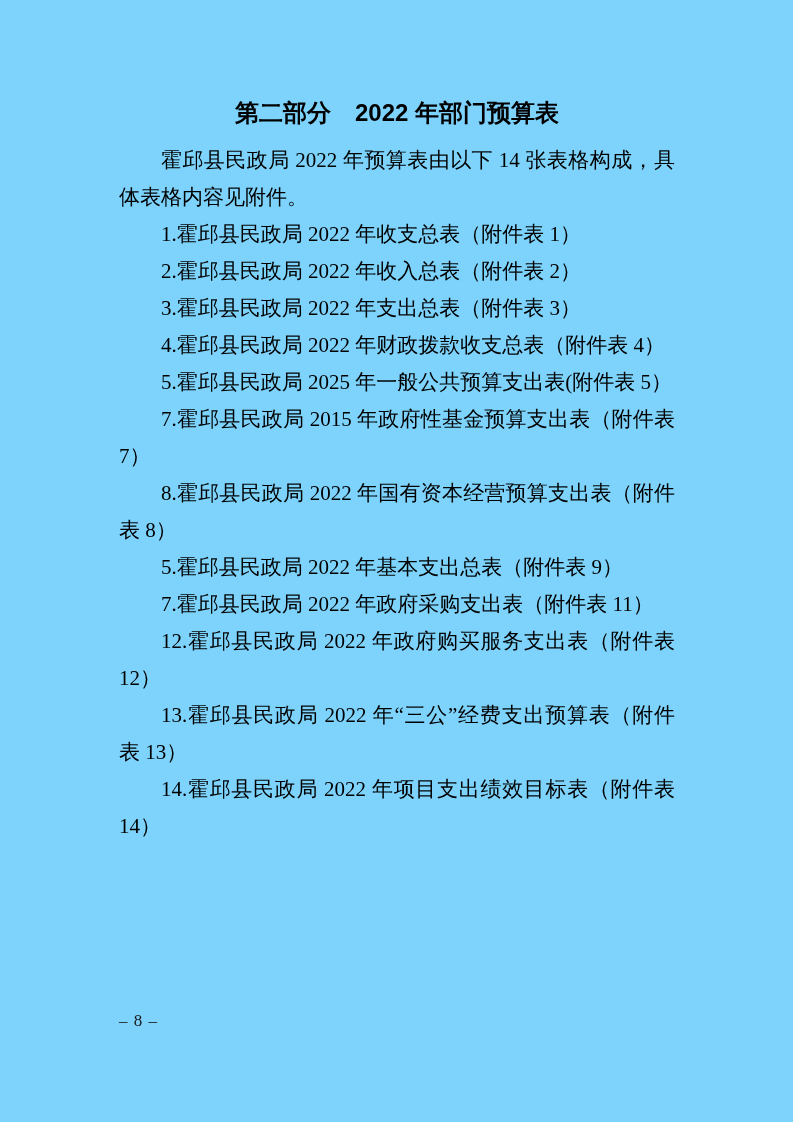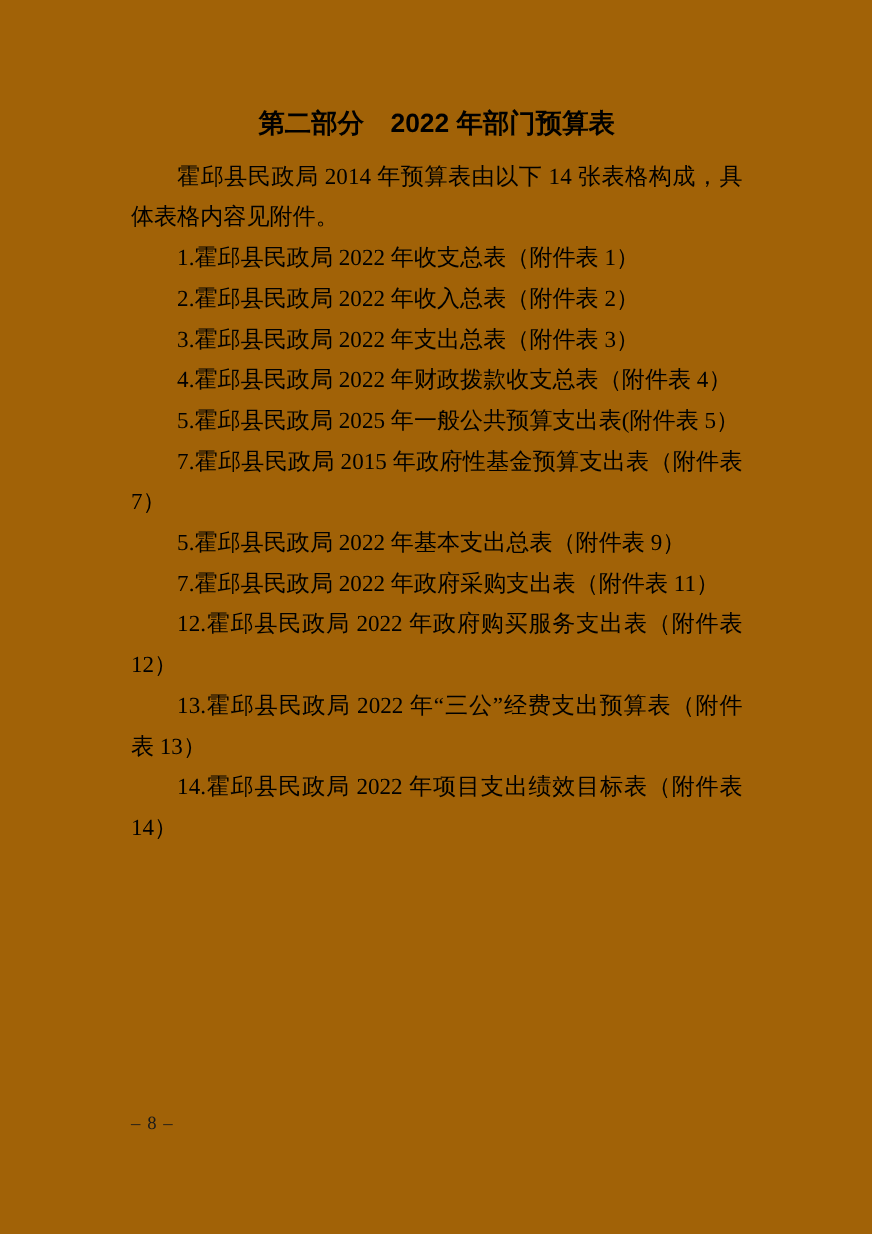--- a/index.html
+++ b/index.html
@@ -2,21 +2,21 @@
 <html><head>
 <meta charset="utf-8">
 <style>
   * { margin: 0; padding: 0; box-sizing: border-box; }
   html, body { background: #ffffff; }
   .page {
     position: relative;
     width: 793px;
     height: 1122px;
     margin: 0 auto;
-    background: #a16207;
+    background: #7dd3fc;
     color: #000000;
     overflow: hidden;
   }
   .content {
     position: absolute;
     left: 119px;
     top: 96px;
     width: 556px;
   }
   .doc-title {
@@ -47,27 +47,28 @@
     color: #1a1a1a;
     letter-spacing: 1px;
   }
 </style>
 </head>
 <body>
 
 <div class="page">
   <div class="content">
     <h1 class="doc-title">第二部分　2022 年部门预算表</h1>
-    <p class="para">霍邱县民政局 2014 年预算表由以下 14 张表格构成，具体表格内容见附件。</p>
+    <p class="para">霍邱县民政局 2022 年预算表由以下 14 张表格构成，具体表格内容见附件。</p>
     <p class="para">1.霍邱县民政局 2022 年收支总表（附件表 1）</p>
     <p class="para">2.霍邱县民政局 2022 年收入总表（附件表 2）</p>
     <p class="para">3.霍邱县民政局 2022 年支出总表（附件表 3）</p>
     <p class="para">4.霍邱县民政局 2022 年财政拨款收支总表（附件表 4）</p>
     <p class="para">5.霍邱县民政局 2025 年一般公共预算支出表(附件表 5）</p>
     <p class="para">7.霍邱县民政局 2015 年政府性基金预算支出表（附件表 7）</p>
+    <p class="para">8.霍邱县民政局 2022 年国有资本经营预算支出表（附件表 8）</p>
     <p class="para">5.霍邱县民政局 2022 年基本支出总表（附件表 9）</p>
     <p class="para">7.霍邱县民政局 2022 年政府采购支出表（附件表 11）</p>
     <p class="para">12.霍邱县民政局 2022 年政府购买服务支出表（附件表 12）</p>
     <p class="para">13.霍邱县民政局 2022 年“三公”经费支出预算表（附件表 13）</p>
     <p class="para">14.霍邱县民政局 2022 年项目支出绩效目标表（附件表 14）</p>
   </div>
   <div class="page-number">– 8 –</div>
 </div>
 
 </body></html>

